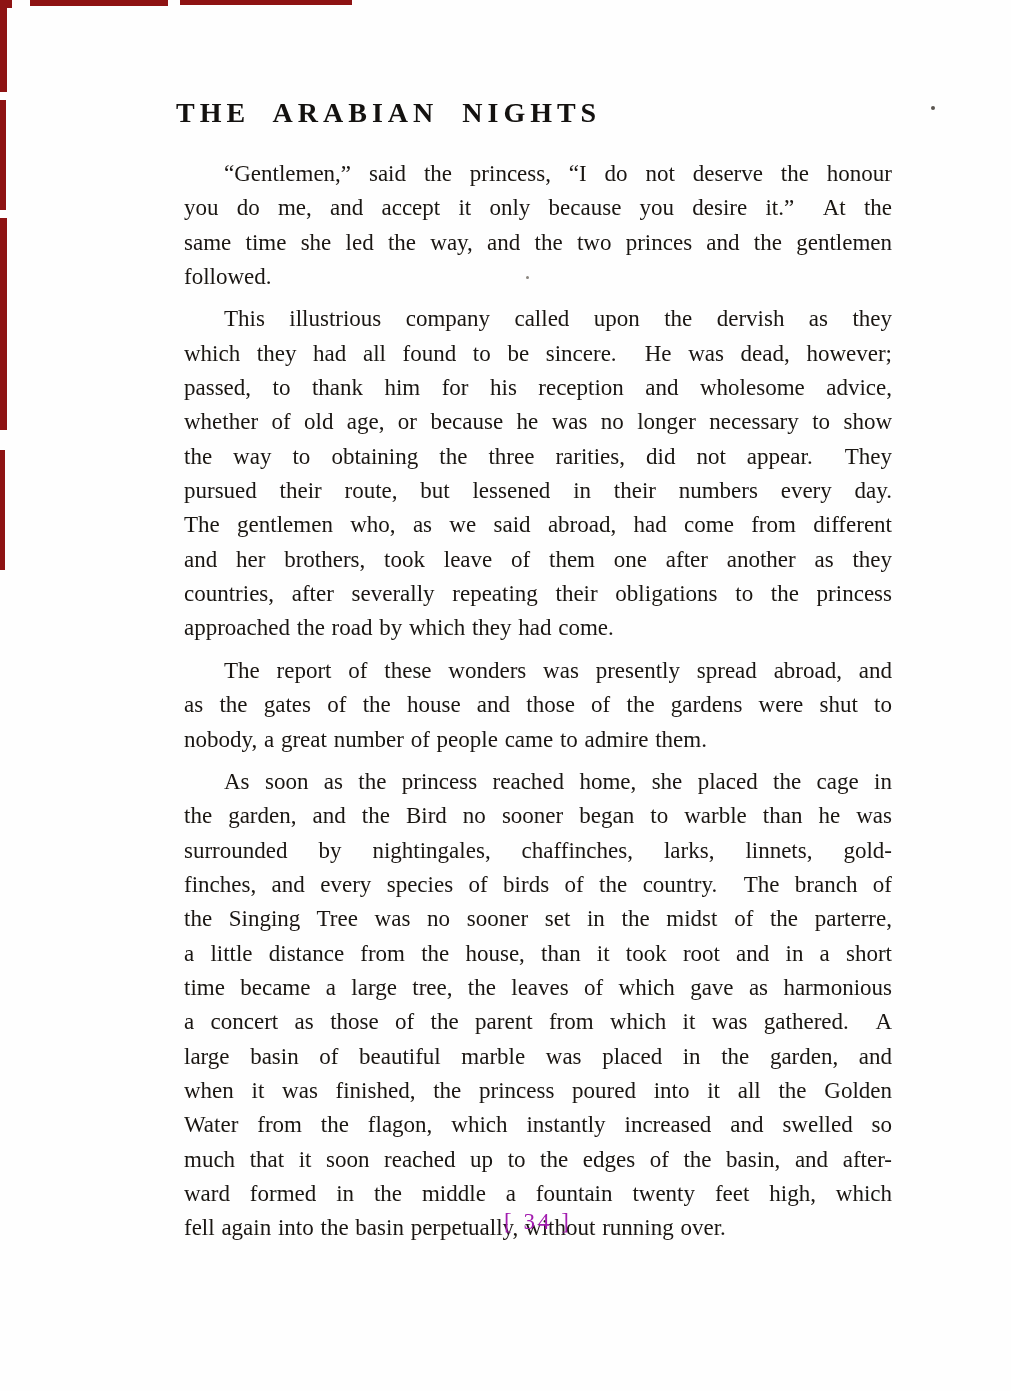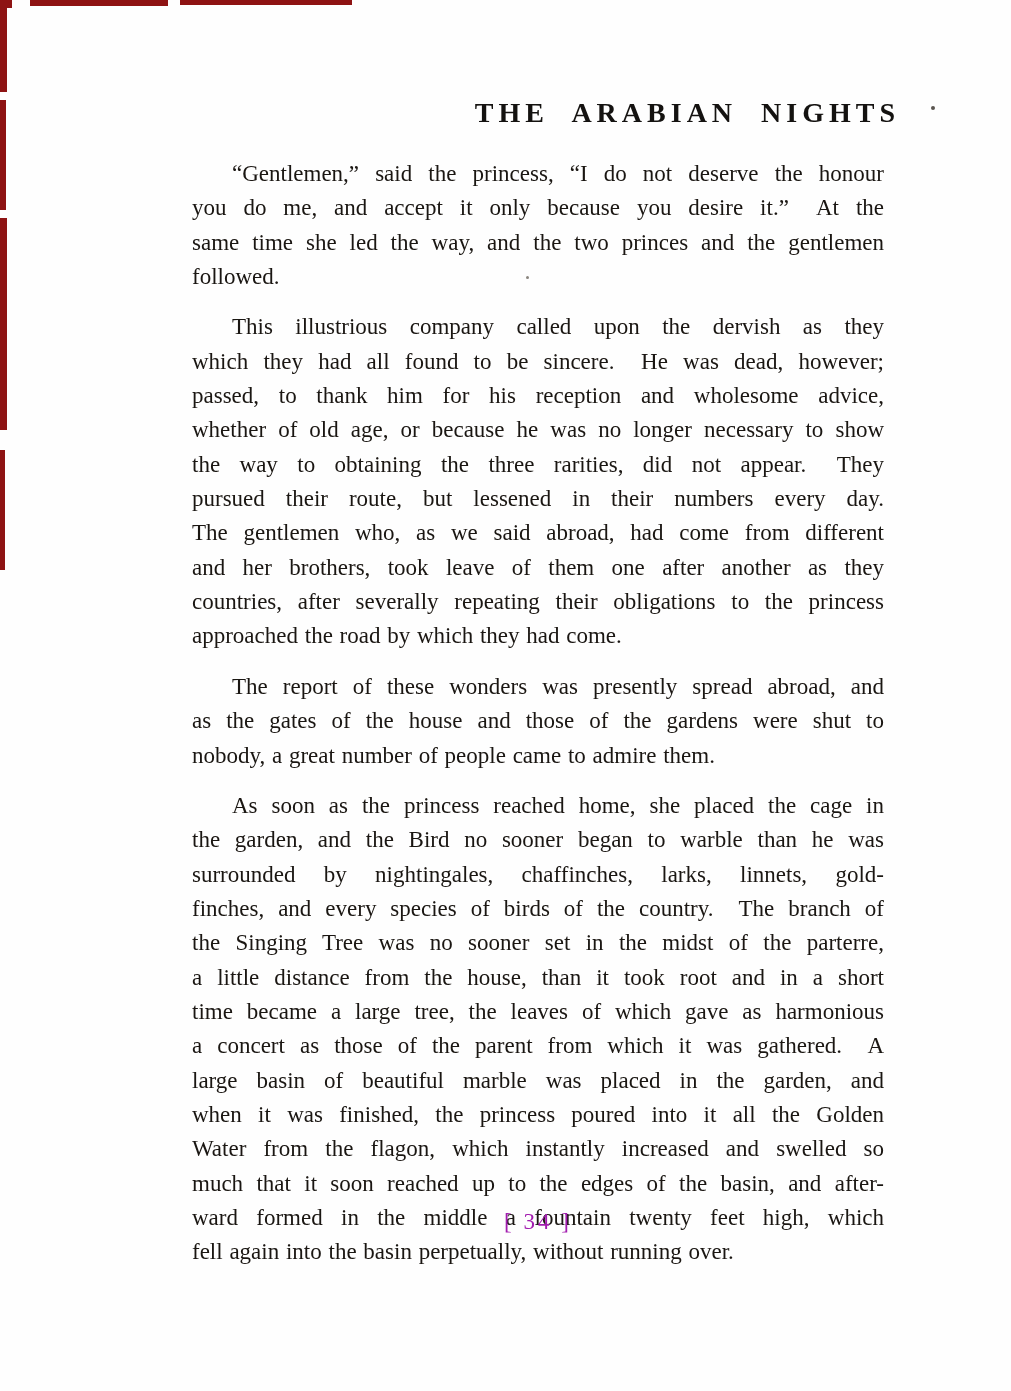--- a/index.html
+++ b/index.html
@@ -13,24 +13,24 @@
     overflow: hidden;
   }
   .page { position: absolute; inset: 0; background: #fefefe; }
 
   .column { position: absolute; left: 176px; top: 96px; width: 724px; }
 
   .title {
     font-size: 28px; font-weight: bold;
     line-height: 33px; margin: 0 0 28px 0;
     letter-spacing: 5px; word-spacing: 12px;
-    text-align: right; color: #141210;
+    text-align: left; color: #141210;
   }
 
-  .para { margin: 16px; }
+  .para { margin: 8px; }
   .line {
     font-size: 23px;
     line-height: 34.35px;
     height: 34.35px;
     text-align: justify;
     text-align-last: justify;
     word-spacing: 1px;
     color: #1a1612;
   }
   .line.first { text-indent: 40px; }

